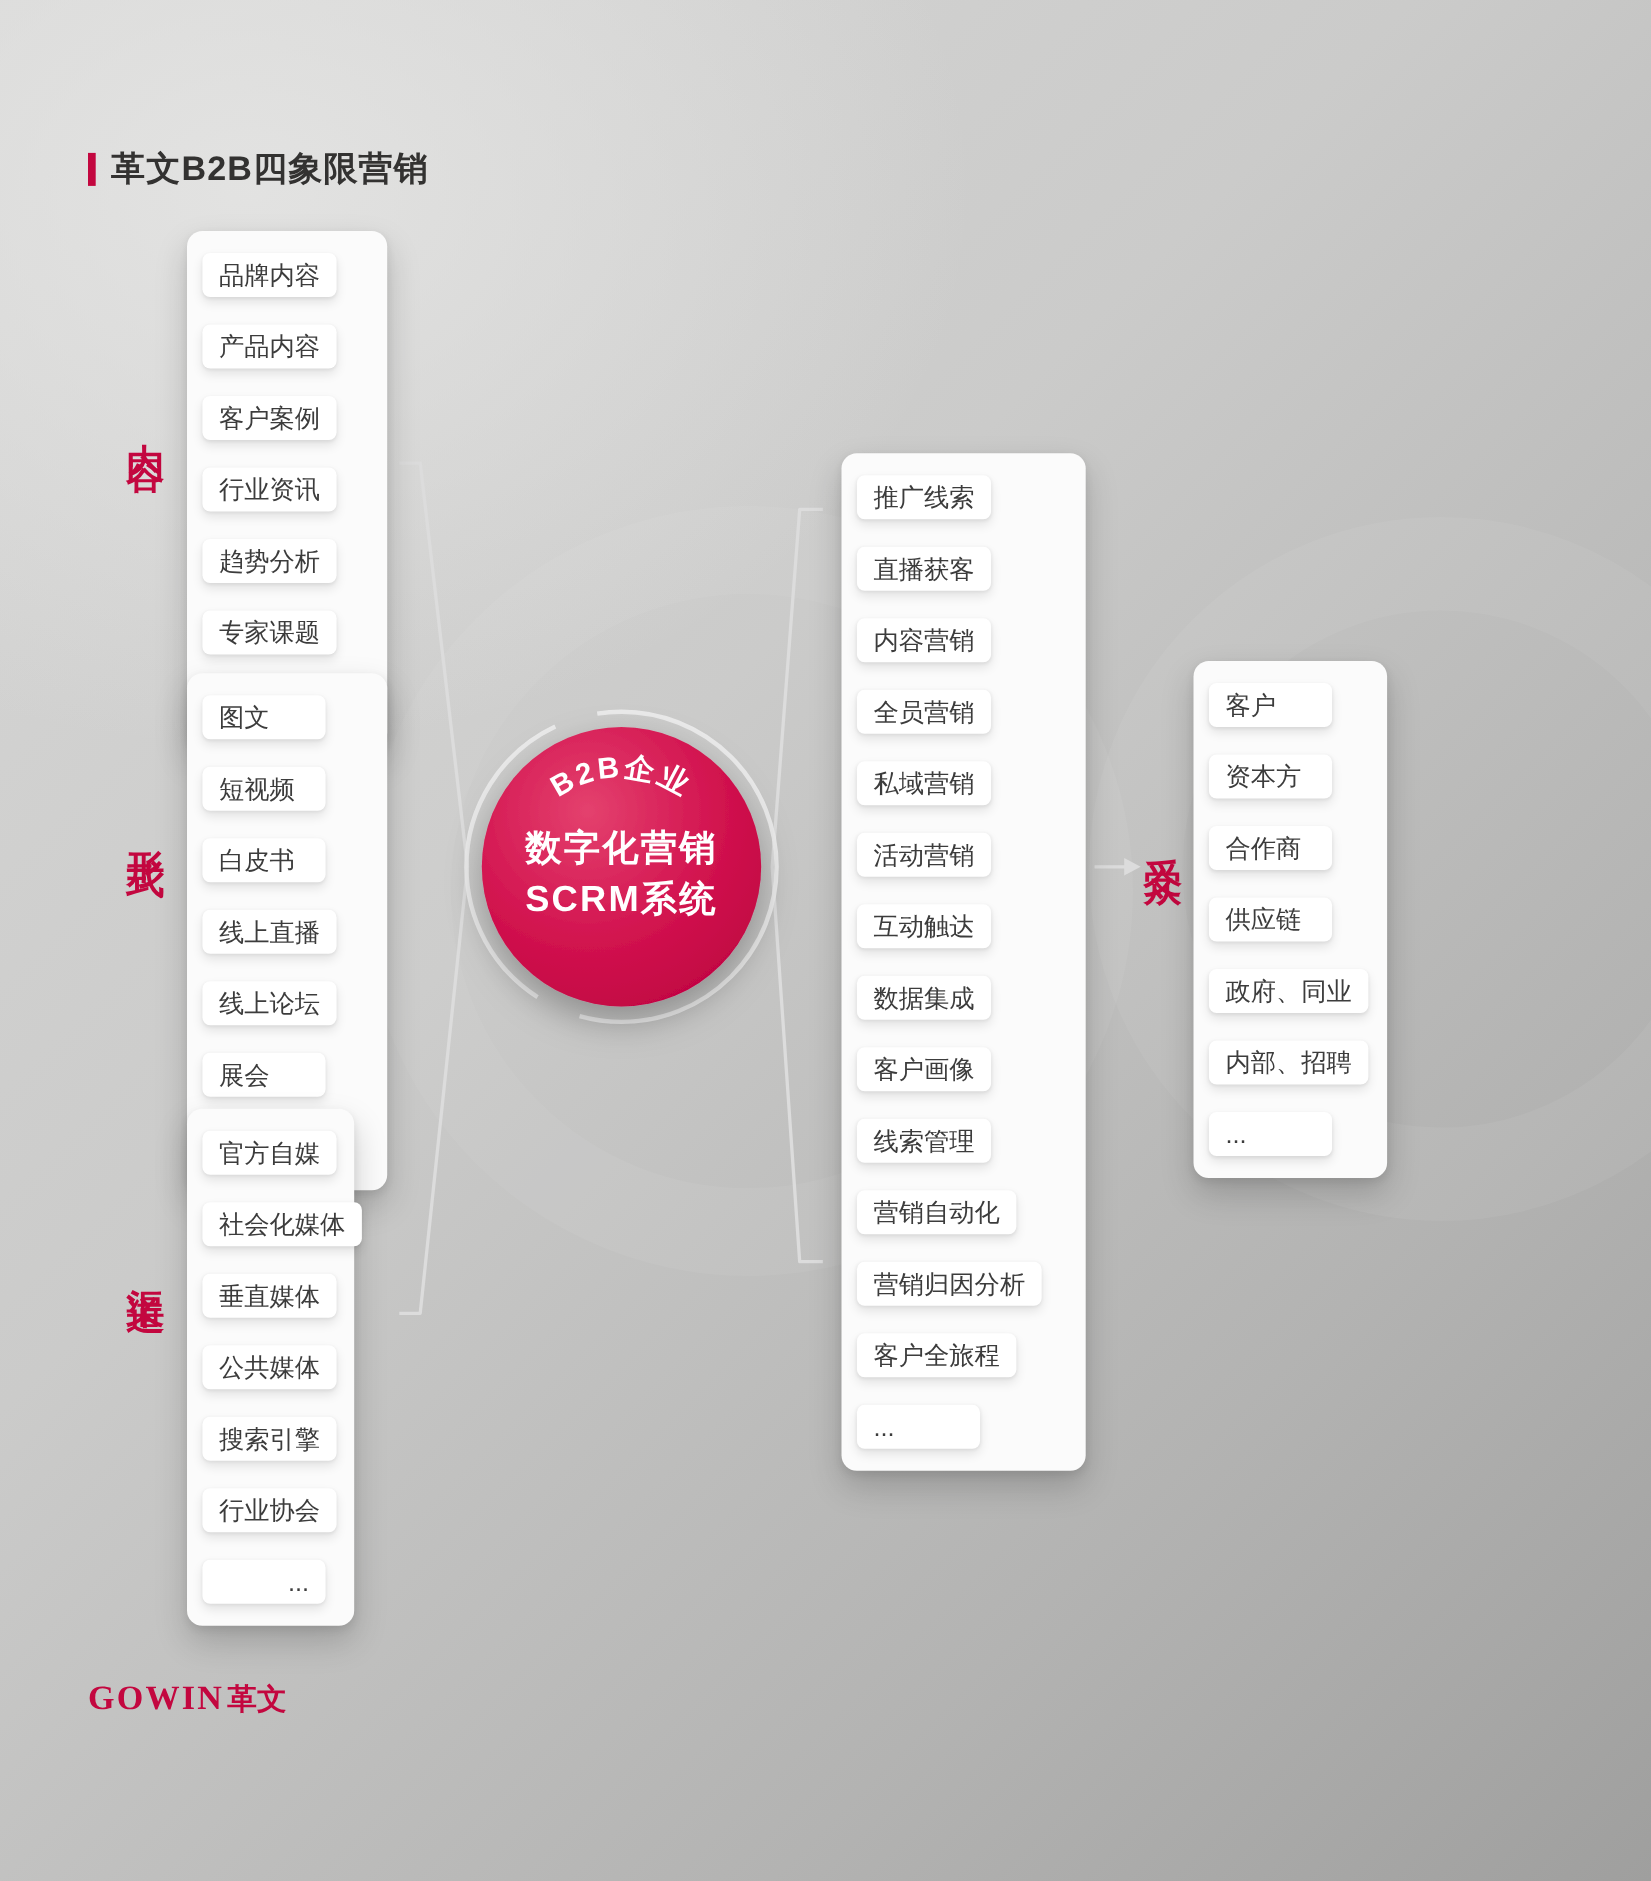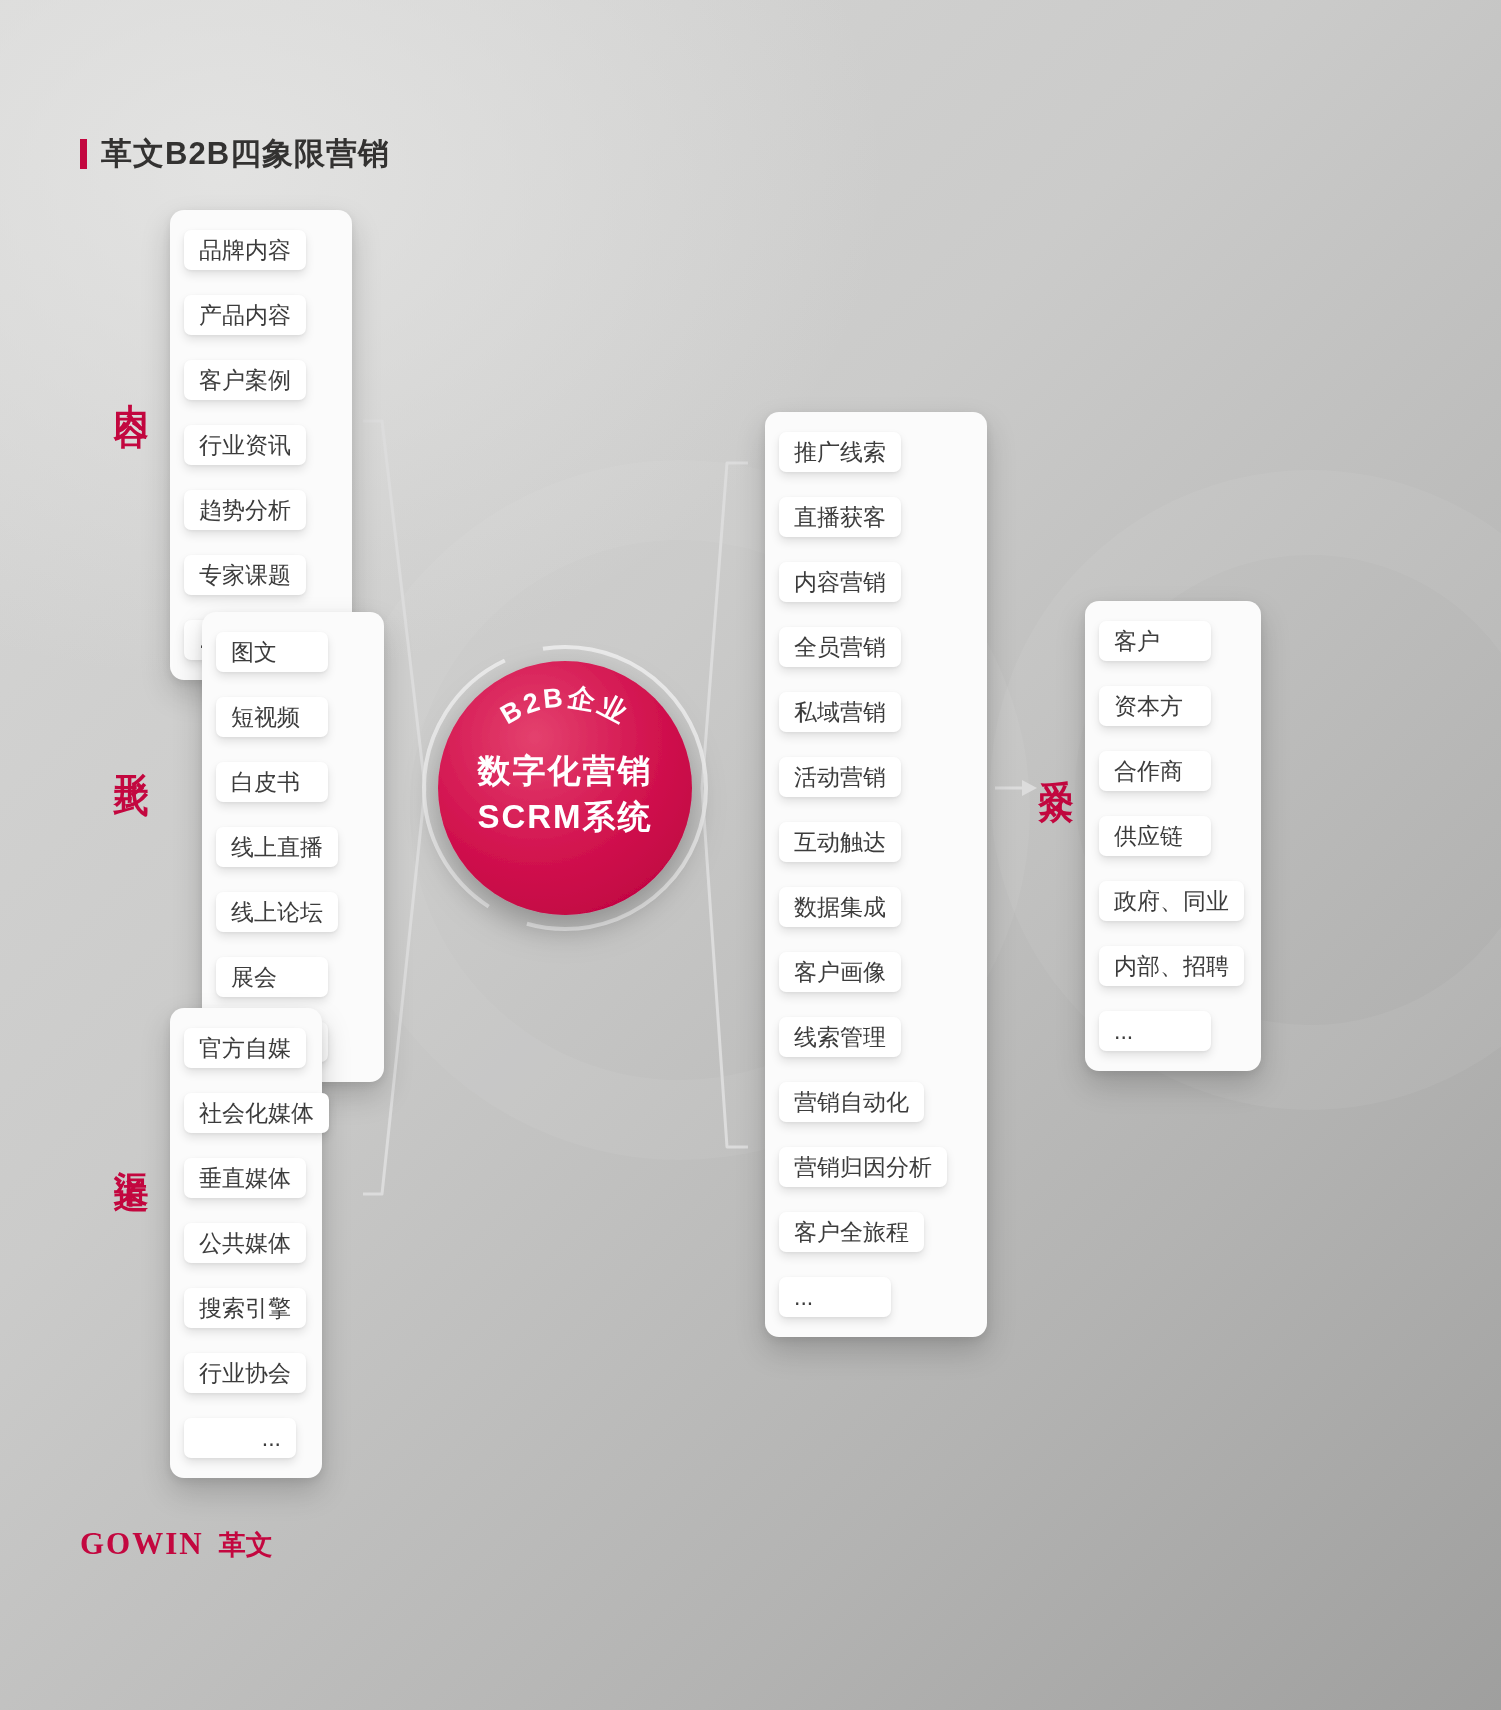--- a/index.html
+++ b/index.html
@@ -53,21 +53,21 @@
   }
 
   svg.deco{ position:absolute; left:0; top:0; pointer-events:none; }
   svg text{ font-family:"Liberation Sans", sans-serif; }
 
   .footer-logo{
     position:absolute; left:80px; top:1526px;
     color:var(--accent); font-weight:700; white-space:nowrap;
   }
   .logo-en{ font-family:"Liberation Serif", serif; font-size:31px; letter-spacing:2px; }
-  .logo-cn{ font-size:27px; margin-left:15px; }
+  .logo-cn{ font-size:27px; margin-left:3px; }
   .footer-right{
     position:absolute; right:80px; top:1537px;
     font-size:19px; color:#6e6e6e; letter-spacing:1px; white-space:nowrap;
   }
 </style>
 </head>
 <body>
 
 <div class="canvas">
 
@@ -120,21 +120,21 @@
   <div class="panel" style="left:170px; top:210px; width:182px;">
     <div class="item">品牌内容</div>
     <div class="item">产品内容</div>
     <div class="item">客户案例</div>
     <div class="item">行业资讯</div>
     <div class="item">趋势分析</div>
     <div class="item">专家课题</div>
     <div class="item">...</div>
   </div>
 
-  <div class="panel" style="left:170px; top:612px; width:182px;margin-left:32px;">
+  <div class="panel" style="left:170px; top:612px; width:182px;">
     <div class="item">图文</div>
     <div class="item">短视频</div>
     <div class="item">白皮书</div>
     <div class="item">线上直播</div>
     <div class="item">线上论坛</div>
     <div class="item">展会</div>
     <div class="item">...</div>
   </div>
 
   <div class="panel" style="left:170px; top:1008px; width:152px;text-align:right;">

